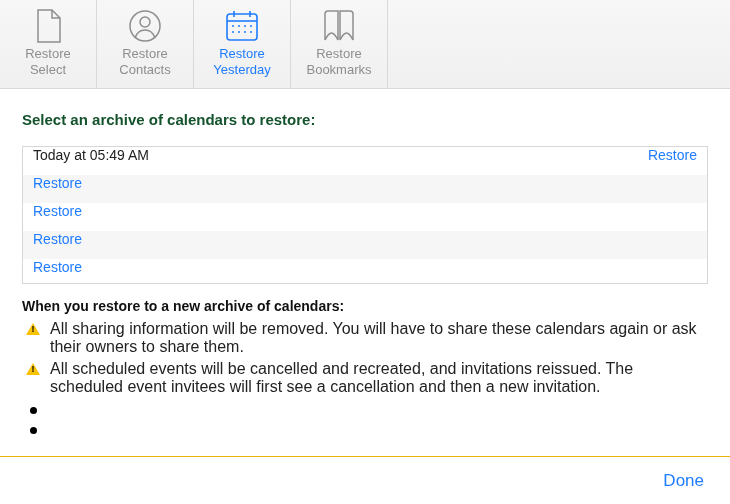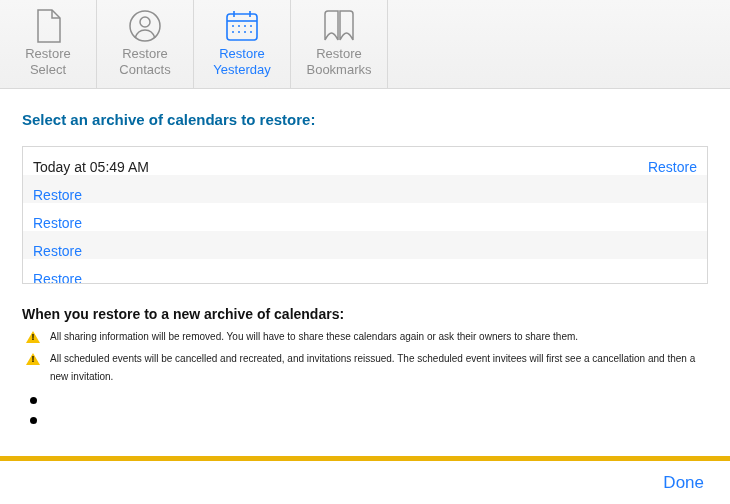--- a/index.html
+++ b/index.html
@@ -40,44 +40,44 @@
     font-size: 13px;
     line-height: 16px;
     text-align: center;
   }
   .content {
     padding: 22px 22px 0 22px;
   }
   .headline {
     font-size: 15px;
     font-weight: 600;
-    color: #0369a1;
+    color: #14532d;
     margin-bottom: 18px;
   }
   .archive-list {
     border: 1px solid #d7d7d7;
     height: 138px;
     overflow: hidden;
   }
   .archive-row {
     display: flex;
-    align-items: flex-end;
+    align-items: flex-start;
     justify-content: space-between;
     height: 28px;
     padding: 0 10px;
     font-size: 14px;
     color: #222;
   }
   .archive-row:nth-child(even) { background: #f6f6f6; }
   .restore-link {
     color: #1f7cff;
     cursor: pointer;
   }
   .notes {
-    margin-top: 22px;
+    margin-top: 14px;
   }
   .notes-title {
     font-size: 14px;
     font-weight: 600;
     color: #111;
     margin-bottom: 6px;
   }
   .note-row {
     display: flex;
     align-items: flex-start;
@@ -110,29 +110,29 @@
     font-weight: 700;
     color: #000;
     width: 4px;
     text-align: center;
   }
   .bullet-dot {
     width: 7px; height: 7px; background: #000; border-radius: 50%;
     margin-top: 3px;
   }
   .note-text {
-    font-size: 10px;
+    font-size: 16px;
     color: #222;
     line-height: 18px;
   }
   .footer {
     position: absolute;
     left: 0; right: 0; bottom: 0;
     height: 48px;
-    border-top: 5px solid #eab308;
+    border-top: 1px solid #eab308;
     display: flex;
     align-items: center;
     justify-content: flex-end;
     padding: 0 26px;
     background: #fff;
   }
   .done {
     color: #1f7cff;
     font-size: 17px;
     cursor: pointer;

